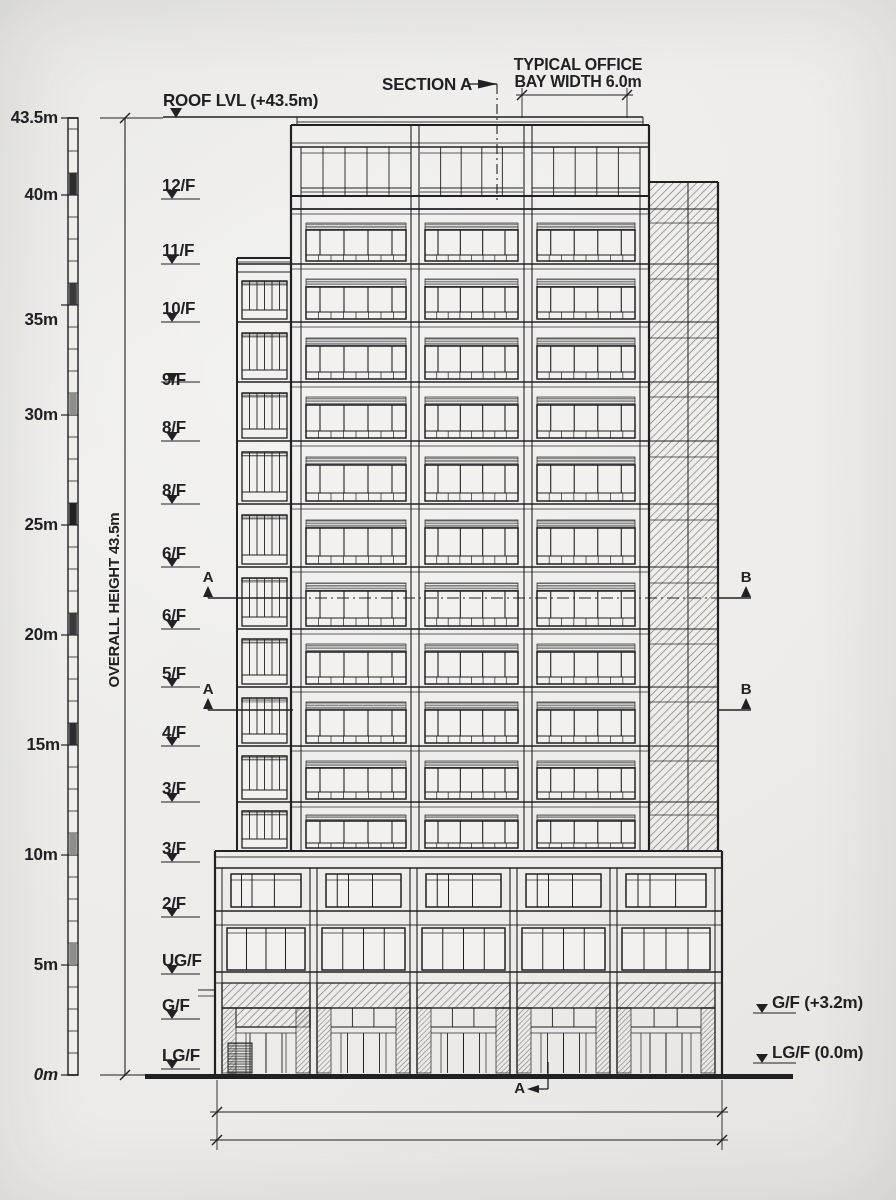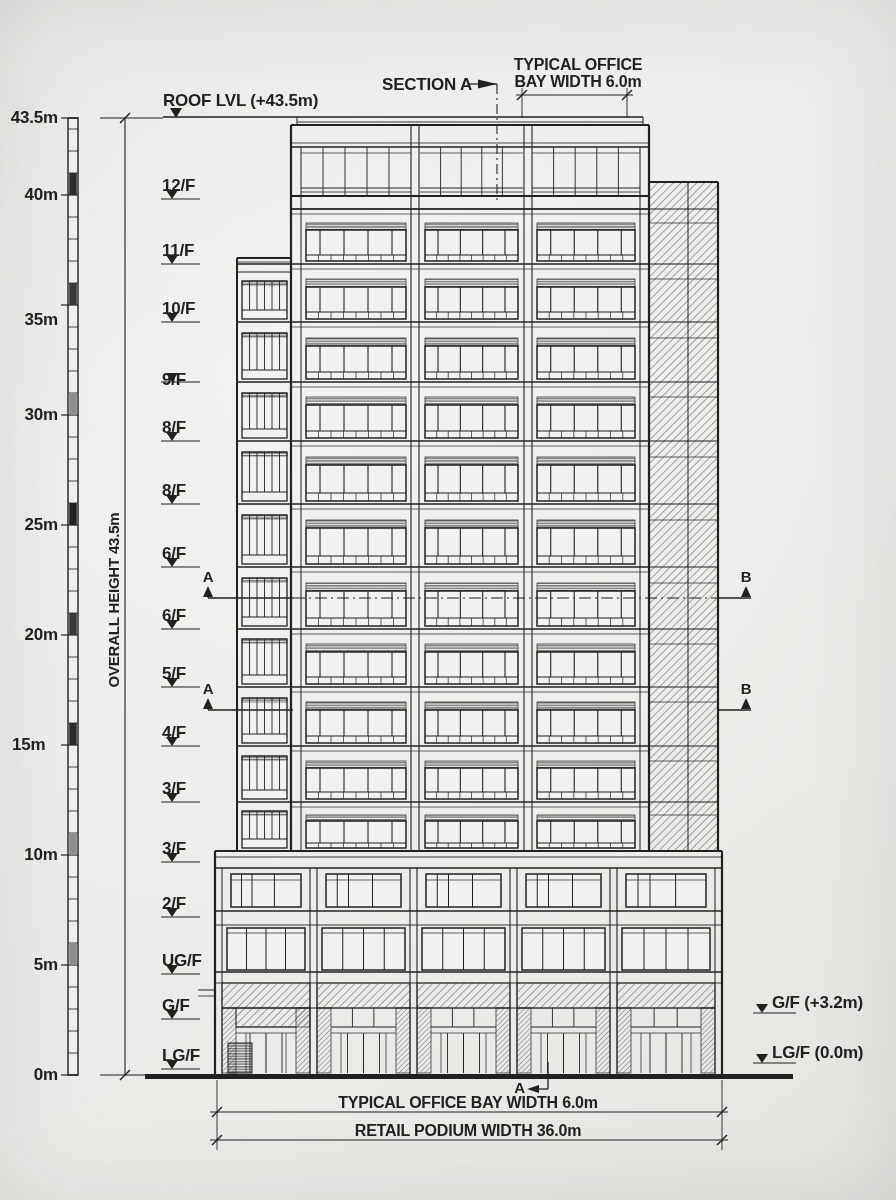--- a/index.html
+++ b/index.html
@@ -940,24 +940,24 @@
       <line x1="212" y1="1145" x2="222" y2="1135" stroke="#212123" stroke-width="1.5"></line>
       <line x1="717" y1="1145" x2="727" y2="1135" stroke="#212123" stroke-width="1.5"></line>
     </svg>
   <div id="labels">
       <div class="lbl" style="left: 0px; width: 58px; text-align: right; top: 109px; font-size: 17px;">43.5m</div>
       <div class="lbl" style="left: 0px; width: 58px; text-align: right; top: 186px; font-size: 17px;">40m</div>
       <div class="lbl" style="left: 0px; width: 58px; text-align: right; top: 311px; font-size: 17px;">35m</div>
       <div class="lbl" style="left: 0px; width: 58px; text-align: right; top: 406px; font-size: 17px;">30m</div>
       <div class="lbl" style="left: 0px; width: 58px; text-align: right; top: 516px; font-size: 17px;">25m</div>
       <div class="lbl" style="left: 0px; width: 58px; text-align: right; top: 626px; font-size: 17px;">20m</div>
-      <div class="lbl" style="left: 12px; width: 58px; text-align: left; top: 736px; font-size: 17px;">15m</div>
+      <div class="lbl" style="left: 2px; width: 58px; text-align: right; top: 736px; font-size: 17px;">15m</div>
       <div class="lbl" style="left: 12px; width: 58px; text-align: center; top: 846px; font-size: 17px;">10m</div>
       <div class="lbl" style="left: 0px; width: 58px; text-align: right; top: 956px; font-size: 17px;">5m</div>
-      <div class="lbl" style="left: 0px; width: 58px; text-align: right; top: 1066px; font-size: 17px;">0m</div>
+      <div class="lbl" style="left: 0px; width: 58px; text-align: right; top: 1066px; font-size: 17px; font-style: italic;">0m</div>
       <div class="lbl" style="left: 163px; top: 92px; font-size: 17px;">ROOF LVL (+43.5m)</div>
       <div class="lbl" style="left: 162px; width: 60px; top: 177px; font-size: 17px;">12/F</div>
       <div class="lbl" style="left: 162px; width: 60px; top: 242px; font-size: 17px;">11/F</div>
       <div class="lbl" style="left: 162px; width: 60px; top: 300px; font-size: 17px;">10/F</div>
       <div class="lbl" style="left: 162px; width: 60px; top: 371px; font-size: 17px;">9/F</div>
       <div class="lbl" style="left: 162px; width: 60px; top: 419px; font-size: 17px;">8/F</div>
       <div class="lbl" style="left: 162px; width: 60px; top: 482px; font-size: 17px;">8/F</div>
       <div class="lbl" style="left: 162px; width: 60px; top: 545px; font-size: 17px;">6/F</div>
       <div class="lbl" style="left: 162px; width: 60px; top: 607px; font-size: 17px;">6/F</div>
       <div class="lbl" style="left: 162px; width: 60px; top: 665px; font-size: 17px;">5/F</div>
@@ -972,16 +972,14 @@
       <div class="lbl" style="left: 772px; width: 130px; top: 1044px; font-size: 17px;">LG/F (0.0m)</div>
       <div class="lbl rot" style="left: 113px; top: 600px; font-size: 15px;">OVERALL HEIGHT 43.5m</div>
       <div class="lbl" style="left: 382px; width: 84px; text-align: right; top: 76px; font-size: 17px;">SECTION A</div>
       <div class="lbl" style="left: 198px; width: 20px; text-align: center; top: 569px; font-size: 15px;">A</div>
       <div class="lbl" style="left: 198px; width: 20px; text-align: center; top: 681px; font-size: 15px;">A</div>
       <div class="lbl" style="left: 736px; width: 20px; text-align: center; top: 569px; font-size: 15px;">B</div>
       <div class="lbl" style="left: 736px; width: 20px; text-align: center; top: 681px; font-size: 15px;">B</div>
       <div class="lbl" style="left: 503px; width: 22px; text-align: right; top: 1080px; font-size: 15px;">A</div>
       <div class="lbl" style="left: 508px; width: 140px; text-align: center; top: 57px; font-size: 16px;">TYPICAL OFFICE</div>
       <div class="lbl" style="left: 508px; width: 140px; text-align: center; top: 74px; font-size: 16px;">BAY WIDTH 6.0m</div>
-      <div class="lbl" style="left: 218px; width: 500px; text-align: center; top: 1095px; font-size: 16px;">TYPICAL OFFICE BAY WIDTH 6.0m</div>
-      <div class="lbl" style="left: 218px; width: 500px; text-align: center; top: 1123px; font-size: 16px;">RETAIL PODIUM WIDTH 36.0m</div>
     </div>
 </div>
 
 </body></html>

